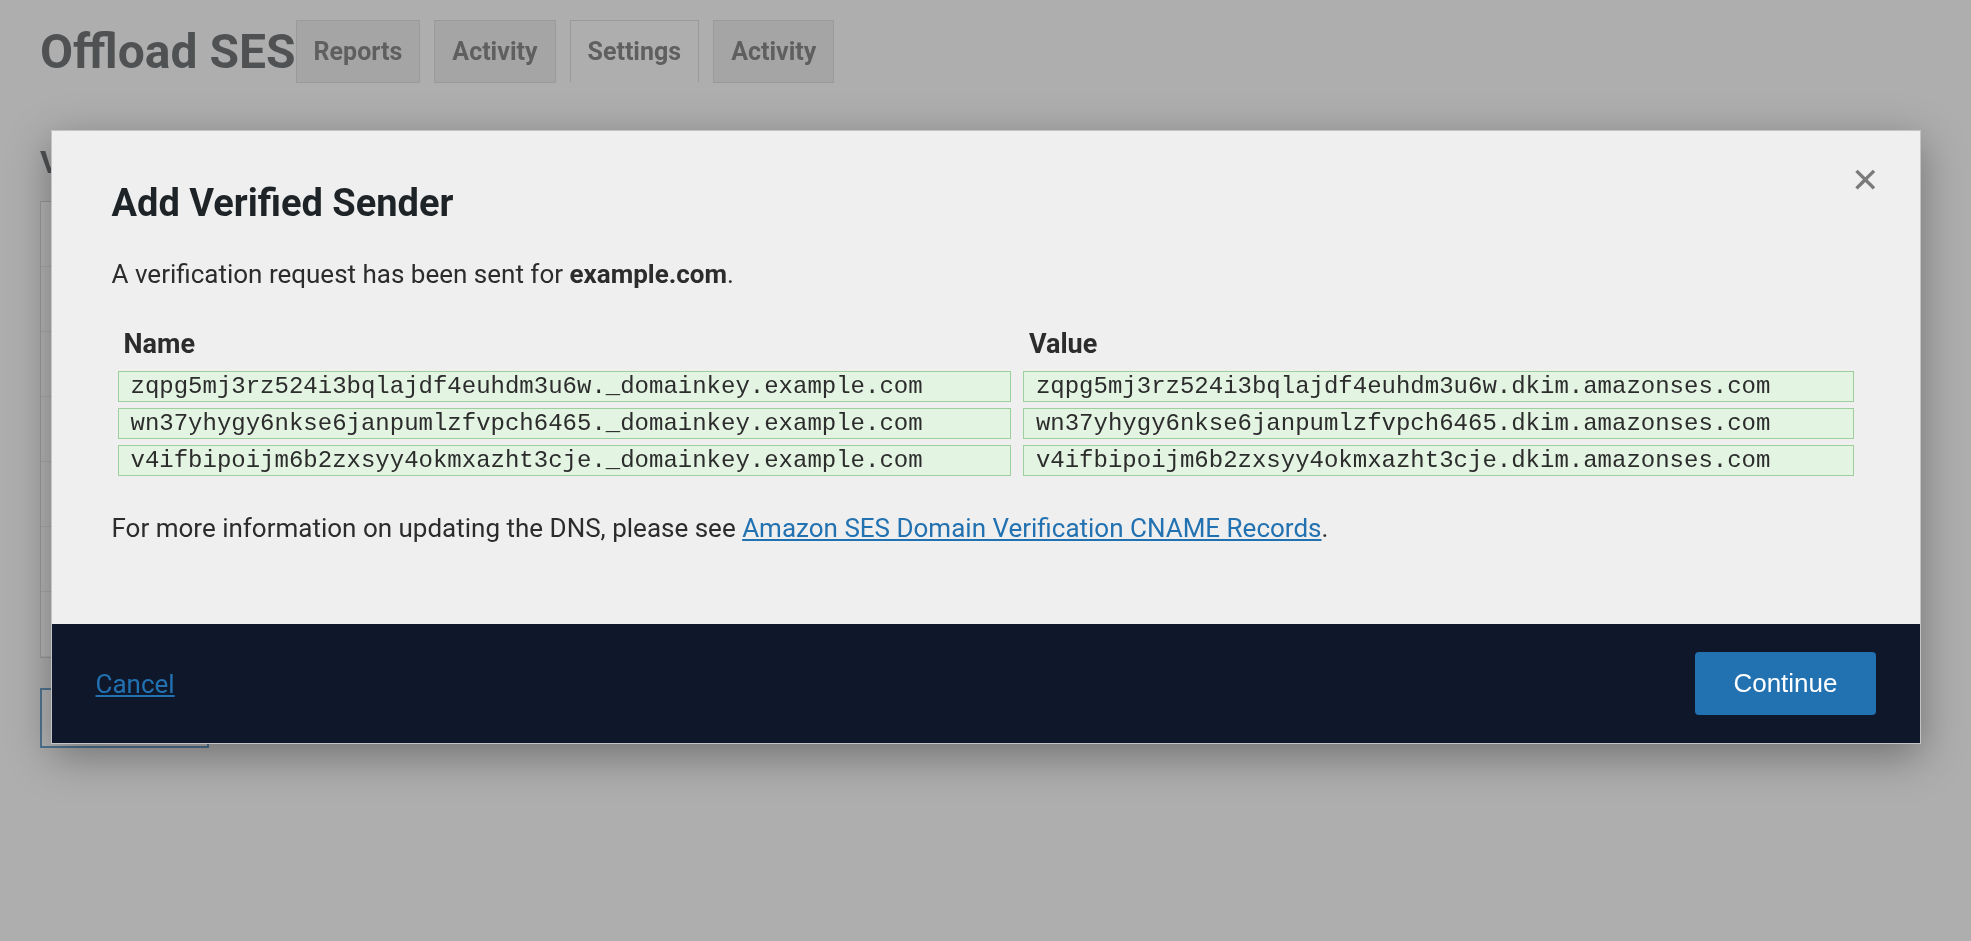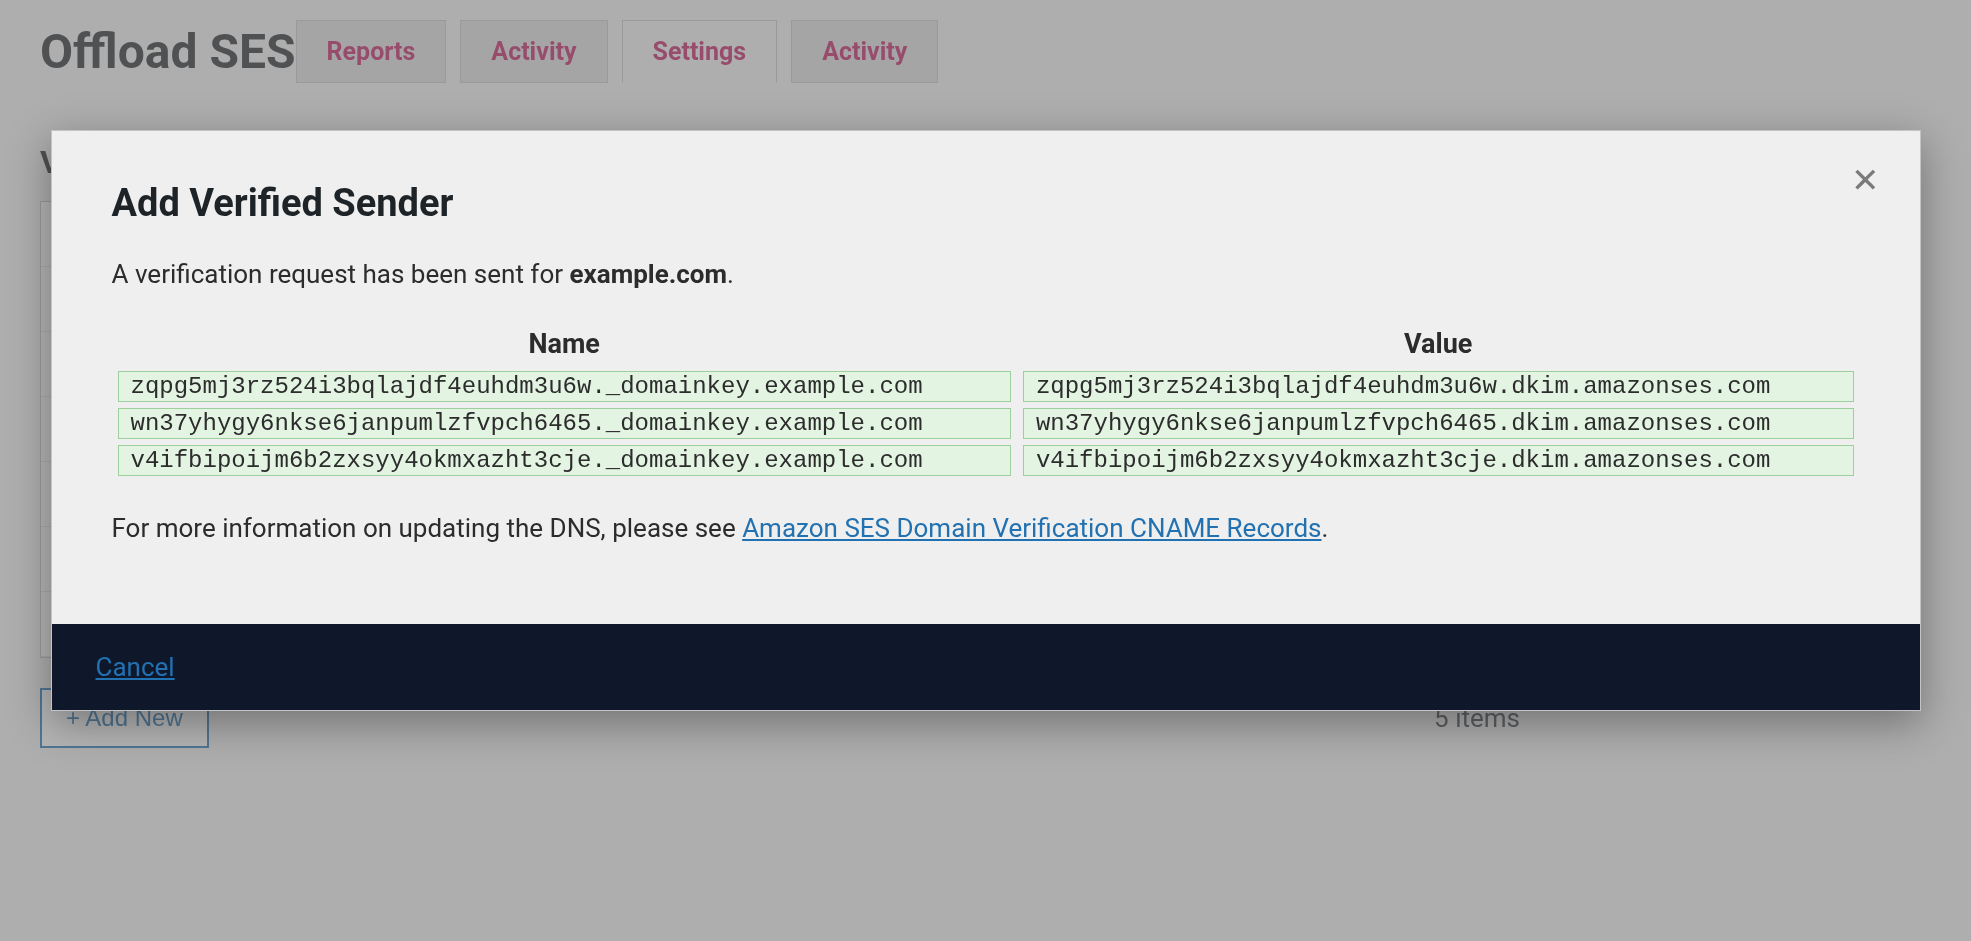--- a/index.html
+++ b/index.html
@@ -32,24 +32,24 @@
     font-weight: 700;
     margin: 0;
   }
   .tabs {
     display: flex;
     gap: 14px;
   }
   .tab {
     border: 1px solid #c3c4c7;
     background: #dcdcde;
-    padding: 16px 30px;
+    padding: 16px 17px;
     font-size: 25px;
     font-weight: 700;
-    color: #be185d;
+    color: #404040;
     cursor: pointer;
   }
   .tab.active {
     background: #f0f0f1;
     border-bottom-color: #f0f0f1;
   }
 
   .subheader {
     margin-top: 60px;
     font-size: 32px;
@@ -141,21 +141,21 @@
     text-decoration: underline;
     margin-top: 43px;
   }
 
   table.cname {
     width: 100%;
     border-collapse: collapse;
     margin: 8px 0 30px 0;
   }
   table.cname th {
-    text-align: center;
+    text-align: left;
     font-size: 27px;
     font-weight: 700;
     padding: 8px 12px;
     color: #2c2c2c;
   }
   table.cname td {
     padding: 3px 6px;
   }
   .code-cell {
     display: block;
@@ -270,17 +270,18 @@
           </tbody>
         </table>
 
         <p class="modal-text">
           <span>For more information on updating the DNS, please see </span><a href="#">Amazon SES Domain Verification CNAME Records</a><span>.</span>
         </p>
       </div>
 
       <div class="modal-footer">
         <span class="cancel-link">Cancel</span>
+        <button class="continue-btn">Continue</button>
       </div>
     </div>
   </div>
 
 </div>
 
 </body></html>

